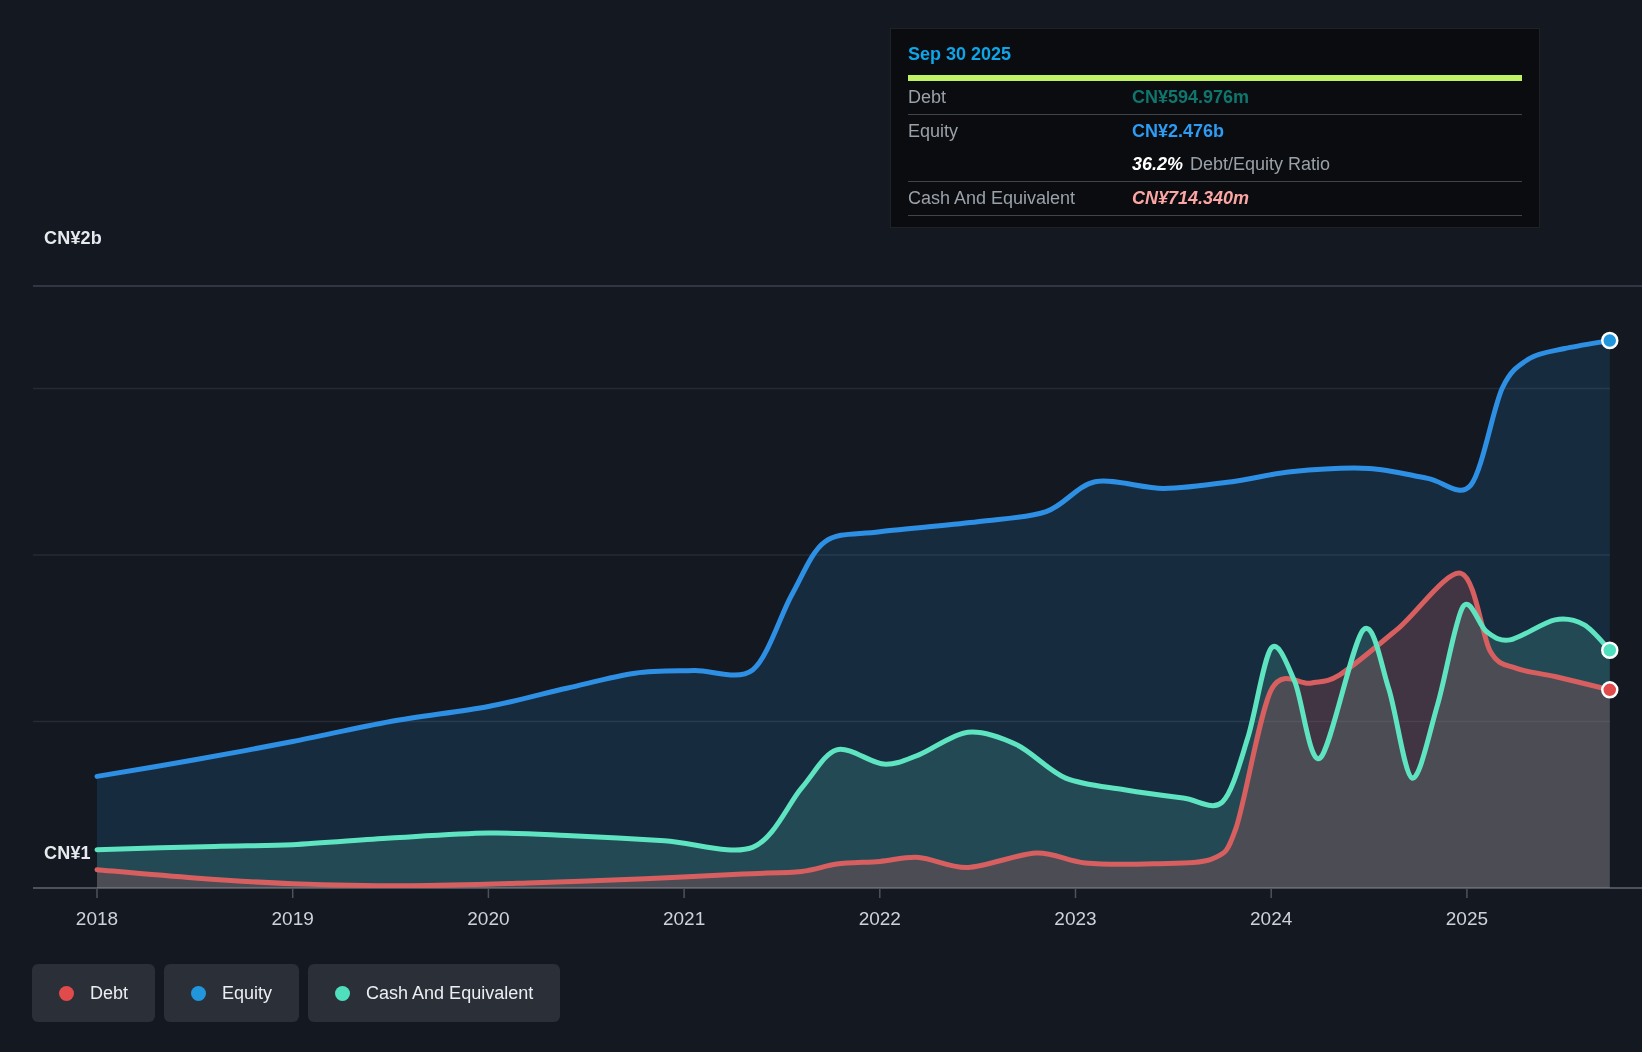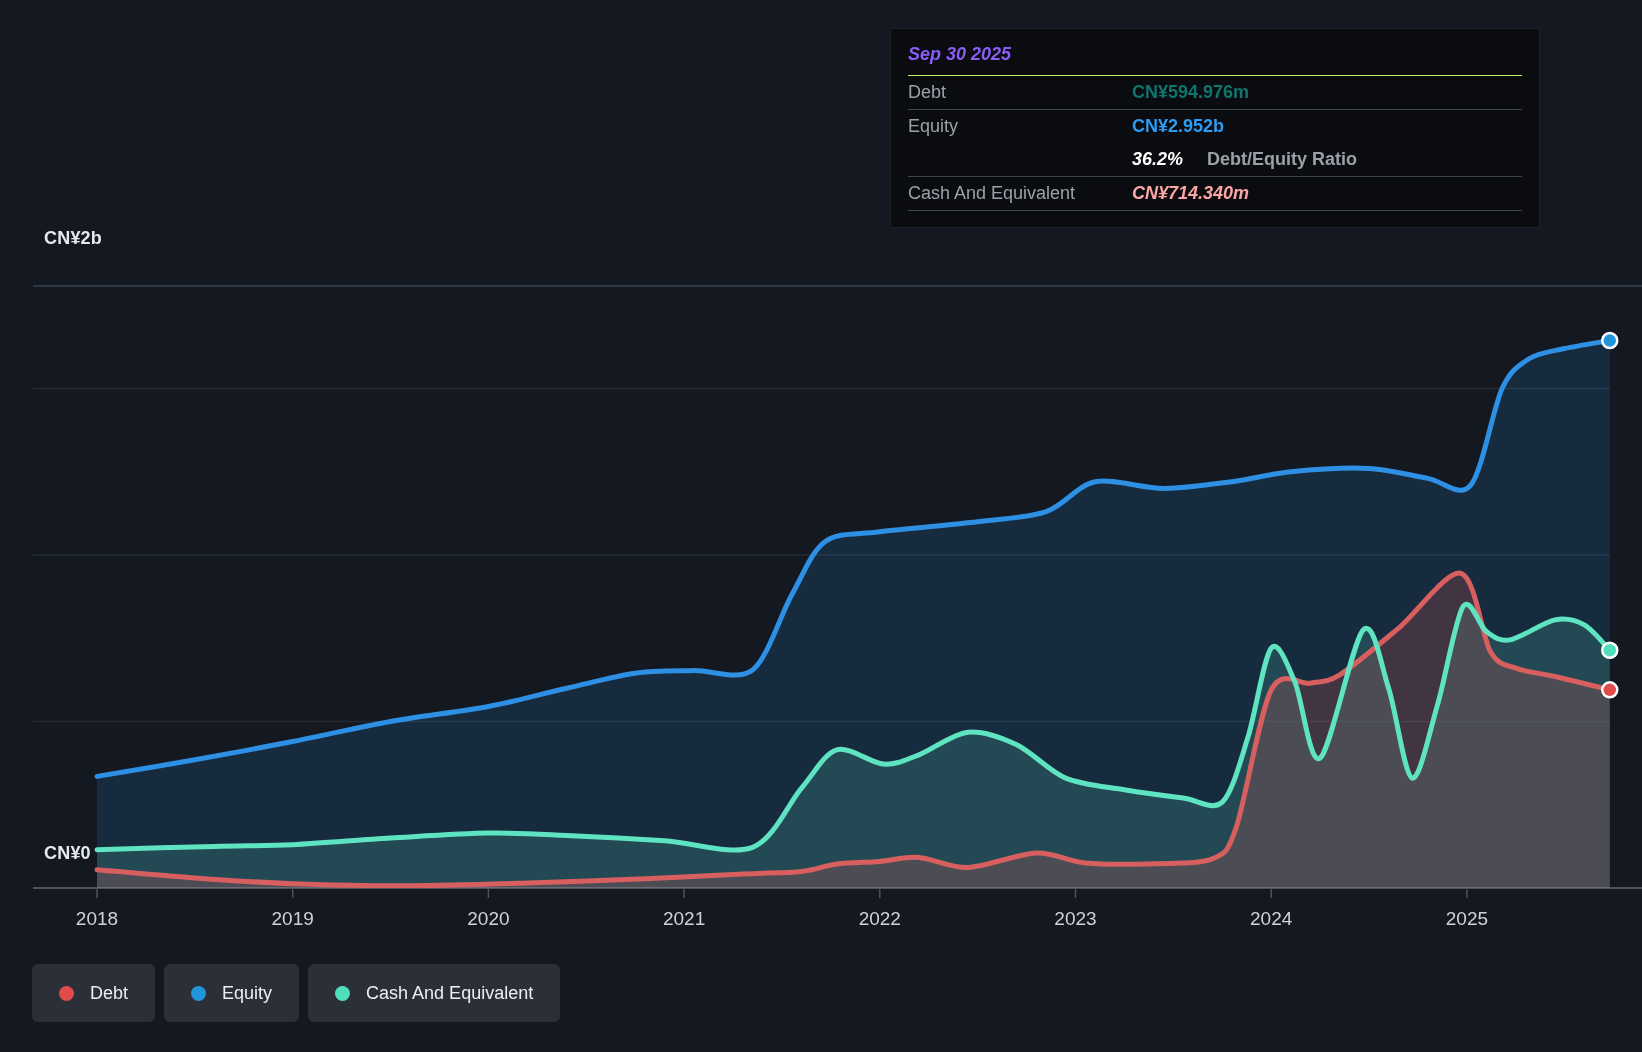--- a/index.html
+++ b/index.html
@@ -14,30 +14,30 @@
     position:absolute;left:44px;font-size:18px;font-weight:bold;color:#e6e9ee;letter-spacing:.2px;
   }
   .y-label.top{top:228px;}
   .y-label.bottom{top:843px;}
 
   
   .tooltip{
     position:absolute;left:890px;top:28px;width:650px;height:200px;box-sizing:border-box;
     background:#0a0c0f;border:1px solid #1e2126;padding:6px 17px 0 17px;z-index:5;
   }
-  .tt-title{font-size:18px;font-weight:bold;color:#8b5cf6;padding:9px 0 10px;border-bottom:1px solid #bef264;font-style:italic;}
+  .tt-title{font-size:18px;font-weight:bold;color:#0ea5e9;padding:9px 0 10px;border-bottom:6px solid #bef264;}
   .tt-row{display:flex;align-items:center;font-size:18px;height:33px;}
   .tt-row.sep{border-bottom:1px solid #40454c;}
   .tt-label{width:224px;color:#9aa1a9;flex:none;}
   .tt-val{font-weight:bold;}
   .tt-val.debt{color:#0f766e;}
   .tt-val.equity{color:#2d9cf4;}
   .tt-val.cash{color:#fca5a5;font-style:italic;}
   .tt-ratio-val{color:#ffffff;font-weight:bold;font-style:italic;}
-  .tt-ratio-label{color:#9aa1a9;font-weight:bold;margin-left:24px;}
+  .tt-ratio-label{color:#9aa1a9;font-weight:normal;margin-left:7px;}
 
   
   .legend{position:absolute;left:32px;top:964px;display:flex;gap:9px;z-index:4;}
   .chip{
     background:#2b2f37;border-radius:6px;height:58px;display:flex;align-items:center;
     padding:0 27px;gap:16px;font-size:18px;color:#eceff2;cursor:pointer;
   }
   .chip .dot{width:15px;height:15px;border-radius:50%;flex:none;}
 </style>
 </head>
@@ -88,31 +88,31 @@
         <text x="488.4" y="925" fill="#ced3da" font-size="19" text-anchor="middle" font-family="Liberation Sans, DejaVu Sans, sans-serif">2020</text>
         <text x="684.0999999999999" y="925" fill="#ced3da" font-size="19" text-anchor="middle" font-family="Liberation Sans, DejaVu Sans, sans-serif">2021</text>
         <text x="879.8" y="925" fill="#ced3da" font-size="19" text-anchor="middle" font-family="Liberation Sans, DejaVu Sans, sans-serif">2022</text>
         <text x="1075.5" y="925" fill="#ced3da" font-size="19" text-anchor="middle" font-family="Liberation Sans, DejaVu Sans, sans-serif">2023</text>
         <text x="1271.1999999999998" y="925" fill="#ced3da" font-size="19" text-anchor="middle" font-family="Liberation Sans, DejaVu Sans, sans-serif">2024</text>
         <text x="1466.8999999999999" y="925" fill="#ced3da" font-size="19" text-anchor="middle" font-family="Liberation Sans, DejaVu Sans, sans-serif">2025</text>
       </g>
     </svg>
 
   <div class="y-label top">CN¥2b</div>
-  <div class="y-label bottom">CN¥0</div>
+  <div class="y-label bottom">CN¥1</div>
 
   <div class="tooltip">
     <div class="tt-title">Sep 30 2025</div>
     <div class="tt-row sep">
       <span class="tt-label">Debt</span>
       <span class="tt-val debt">CN¥594.976m</span>
     </div>
     <div class="tt-row">
       <span class="tt-label">Equity</span>
-      <span class="tt-val equity">CN¥2.952b</span>
+      <span class="tt-val equity">CN¥2.476b</span>
     </div>
     <div class="tt-row sep">
       <span class="tt-label"></span>
       <span class="tt-ratio-val">36.2%</span>
       <span class="tt-ratio-label">Debt/Equity Ratio</span>
     </div>
     <div class="tt-row sep">
       <span class="tt-label">Cash And Equivalent</span>
       <span class="tt-val cash">CN¥714.340m</span>
     </div>

